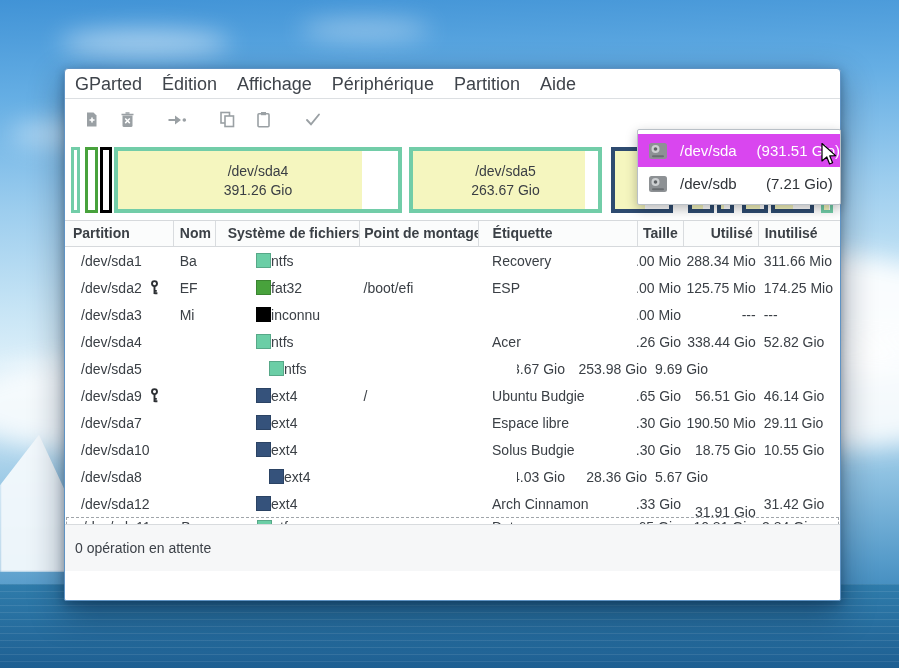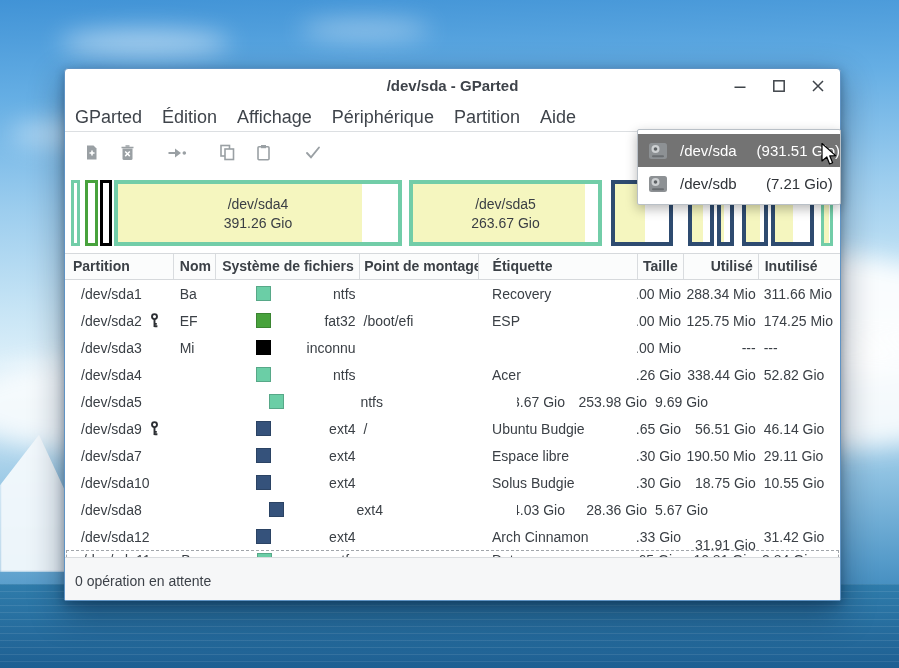--- a/index.html
+++ b/index.html
@@ -39,75 +39,55 @@
     gap:3px;font-size:14px;color:#3a3e44;}
 
   .table-wrap{border-top:1px solid #d6d9dc;height:303px;overflow:hidden;position:relative;background:#fff;flex:0 0 auto;}
   .thead{display:flex;height:25px;background:#fbfcfc;border-bottom:1px solid #d6d9dc;}
   .th{box-sizing:border-box;font-size:14px;font-weight:bold;color:#3b4046;line-height:24px;white-space:nowrap;overflow:hidden;}
   .th.sep{border-left:1px solid #d9dcdf;}
   .trow{display:flex;height:27px;align-items:center;}
   .cell{box-sizing:border-box;font-size:14px;color:#3b4046;white-space:nowrap;overflow:hidden;display:flex;align-items:center;}
   .al-r{justify-content:flex-end;}
   .swatch{display:inline-block;width:15px;height:15px;margin-left:40px;border:1px solid rgba(0,0,0,.18);box-sizing:border-box;flex:0 0 auto;}
-  .fsname{flex:1;text-align:right;padding-right:4px;}
+  .fsname{flex:1;text-align:left;padding-right:4px;}
   .flag{margin-left:8px;display:inline-flex;align-items:center;}
   .warn-ic{width:13px;height:13px;border-radius:50%;background:#000;color:#fff;font-size:10px;font-weight:bold;
     display:inline-flex;align-items:center;justify-content:center;line-height:13px;}
   .partial-wrap{border:1px dashed #a0a5aa;margin:0 1px;height:26px;box-sizing:border-box;}
   .partial-wrap .trow{height:24px;align-items:flex-start;padding-top:1px;}
 
   .statusbar{height:46px;flex:0 0 auto;background:#f6f7f8;border-top:1px solid #d8dbde;display:flex;align-items:center;}
   .status-text{padding-left:10px;font-size:14px;color:#3c4148;}
 
   
   .popup{position:absolute;left:637px;top:129px;width:204px;background:#fff;border:1px solid #b9c0c7;
     box-sizing:border-box;border-radius:2px;box-shadow:0 4px 12px rgba(0,0,0,.28);padding:4px 0;z-index:50;}
   .dd-item{height:33px;display:flex;align-items:center;padding-left:10px;font-size:15px;color:#2f3338;}
-  .dd-item.selected{background:#737373;color:#fff;}
+  .dd-item.selected{background:#d946ef;color:#fff;}
   .dd-name{margin-left:12px;width:86px;}
   .dd-size{white-space:nowrap;}
 
   .cursor{position:absolute;left:821px;top:143px;z-index:99;}
 </style>
 </head>
 <body>
 
 <div class="desktop">
 
   <div class="cloud" style="left:60px;top:30px;width:170px;height:26px;opacity:.5;"></div>
   <div class="cloud" style="left:300px;top:20px;width:130px;height:20px;opacity:.4;"></div>
   <div class="cloud" style="left:10px;top:120px;width:150px;height:28px;opacity:.45;"></div>
   <div class="cloud" style="left:560px;top:250px;width:420px;height:130px;opacity:.9;"></div>
   <div class="cloud" style="left:620px;top:340px;width:380px;height:110px;opacity:.85;"></div>
   <div class="cloud" style="left:-40px;top:360px;width:260px;height:90px;opacity:.8;"></div>
   <div class="mountain"></div>
   <div class="water"></div>
 
   <div class="window">
-    <div class="titlebar">
-      <div class="title">/dev/sda - GParted</div>
-      <div class="win-controls">
-        <span class="wbtn">
-          <svg width="14" height="14" viewBox="0 0 14 14">
-              <path d="M1.5 8.2h11" stroke="#3f444a" stroke-width="1.5" fill="none"></path>
-            </svg>
-        </span>
-        <span class="wbtn">
-          <svg width="14" height="14" viewBox="0 0 14 14">
-              <rect x="1.8" y="1.8" width="10.4" height="10.4" stroke="#3f444a" stroke-width="1.5" fill="none"></rect>
-            </svg>
-        </span>
-        <span class="wbtn">
-          <svg width="14" height="14" viewBox="0 0 14 14">
-              <path d="M2 2l10 10M12 2L2 12" stroke="#3f444a" stroke-width="1.5" fill="none"></path>
-            </svg>
-        </span>
-      </div>
-    </div>
 
     <div class="menubar">
         <span class="menu-item">GParted</span>
         <span class="menu-item">Édition</span>
         <span class="menu-item">Affichage</span>
         <span class="menu-item">Périphérique</span>
         <span class="menu-item">Partition</span>
         <span class="menu-item">Aide</span>
       </div>
     <div class="toolbar">
@@ -188,21 +168,21 @@
         </div>
         <div class="seg" style="left: 756px; width: 12px; border: 3px solid rgb(114, 205, 168);">
           <div class="seg-fill" style="width: 85%;"></div>
         </div>
       </div>
 
     <div class="table-wrap">
       <div class="thead">
           <div class="th" style="width: 118px; padding-left: 8px;">Partition</div>
           <div class="th sep" style="width: 46px; padding-left: 6px;">Nom</div>
-          <div class="th sep" style="width: 158px; padding-left: 6px;">Système de fichiers</div>
+          <div class="th sep" style="width: 158px; padding-left: 6px; text-align: right;">Système de fichiers</div>
           <div class="th sep" style="width: 130px; padding-left: 4px;">Point de montage</div>
           <div class="th sep" style="width: 174px; padding-left: 14px;">Étiquette</div>
           <div class="th sep" style="width: 50px; text-align: right; padding-right: 5px;">Taille</div>
           <div class="th sep" style="width: 82px; text-align: right; padding-right: 5px;">Utilisé</div>
           <div class="th sep" style="width: 90px; padding-left: 6px;">Inutilisé</div>
         </div>
       <div class="tbody">
           <div class="trow">
             <div class="cell " style="width: 118px; padding-left: 16px;">
               <span>/dev/sda1</span>

